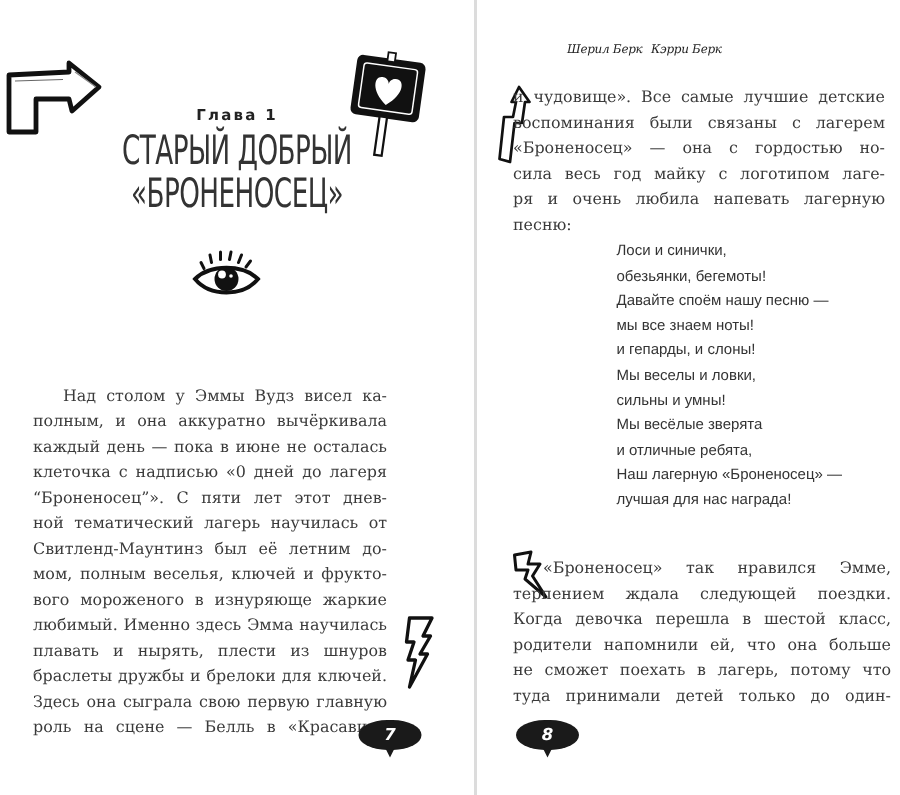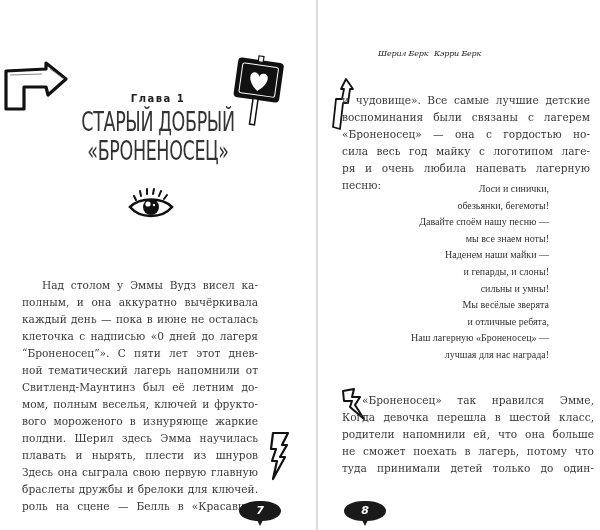--- a/index.html
+++ b/index.html
@@ -2,42 +2,42 @@
 <html><head>
   <meta charset="utf-8">
   <style>
     * { margin: 0; padding: 0; box-sizing: border-box; }
     html, body { width: 600px; height: 530px; background: #ffffff; overflow: hidden; }
     body { position: relative; font-family: "DejaVu Serif", serif; color: #2a2a2a; }
 
     .spread { position: absolute; left: 0; top: 0; width: 600px; height: 530px; background: #fff; }
     .gutter { position: absolute; left: 316px; top: 0; width: 2px; height: 530px; background: #dcdcdc; }
 
-    .page { position: absolute; top: 0; height: 413px; margin-top: 21px; }
+    .page { position: absolute; top: 0; height: 413px; }
     .page-left { left: 0; width: 316px; }
     .page-right { left: 318px; width: 282px; }
 
     
     .chapter-label { position: absolute; left: 0; width: 316px; top: 72px; text-align: center;
       font-family: "DejaVu Sans", sans-serif; font-size: 10px; font-weight: bold; letter-spacing: 1.5px; color: #222; }
     .chapter-title { position: absolute; left: 0; width: 316px; top: 86px; text-align: center;
       font-family: "DejaVu Sans Condensed", "DejaVu Sans", sans-serif; font-weight: 300; color: #333;
       font-size: 27px; line-height: 29px; letter-spacing: -0.5px; transform: scaleX(0.72); transform-origin: center top; }
     .chapter-title .line { display: block; white-space: nowrap; }
 
     
     .body-text { position: absolute; font-family: "DejaVu Serif", serif; font-size: 10.6px; line-height: 17px;
       color: #3a3a3a; text-align: justify; }
     .body-text p { text-indent: 0; }
     .body-text .indent { text-indent: 20px; }
     .left-body { left: 22px; top: 256px; width: 236px; }
 
-    .right-body1 { left: 24px; top: 71px; width: 248px; }
-    .poem { position: absolute; left: 92px - 318px; font-family: Liberation Serif, serif; font-size: 10px;
-      line-height: 16.6px; color: #333; text-align: right; }
+    .right-body1 { left: 24px; top: 57px; width: 248px; }
+    .poem { position: absolute; left: 92px - 318px; font-family: Liberation Sans, sans-serif; font-size: 10px;
+      line-height: 16.6px; color: #333; }
     .right-body2 { left: 24px; top: 371px; width: 252px; }
 
     .authors { position: absolute; top: 28px; font-family: "DejaVu Serif", serif; font-style: italic;
       font-size: 8px; color: #222; letter-spacing: -0.2px; }
 
     
     .bubble { position: absolute; width: 42px; height: 20px; background: #1a1a1a; border-radius: 50% / 55%; }
     .bubble::after { content: ""; position: absolute; bottom: -5px; left: 18px; width: 0; height: 0;
       border-left: 3px solid transparent; border-right: 3px solid transparent; border-top: 6px solid #1a1a1a; }
     .bubble span { position: absolute; left: 0; right: 0; top: 3px; text-align: center; color: #fff;
@@ -88,28 +88,28 @@
       <circle cx="22" cy="17" r="2.6" fill="#fff"></circle>
       <circle cx="28" cy="18" r="1.2" fill="#fff"></circle>
     </svg>
 
     <div class="body-text left-body">
       <p class="indent" style="text-align-last:justify">Над столом у Эммы Вудз висел ка-</p>
       <p style="text-align-last:justify">полным, и она аккуратно вычёркивала</p>
       <p style="text-align-last:justify">каждый день — пока в июне не осталась</p>
       <p style="text-align-last:justify">клеточка с надписью «0 дней до лагеря</p>
       <p style="text-align-last:justify">“Броненосец”». С пяти лет этот днев-</p>
-      <p style="text-align-last:justify">ной тематический лагерь напомнили от</p>
+      <p style="text-align-last:justify">ной тематический лагерь научилась от</p>
       <p style="text-align-last:justify">Свитленд-Маунтинз был её летним до-</p>
       <p style="text-align-last:justify">мом, полным веселья, ключей и фрукто-</p>
       <p style="text-align-last:justify">вого мороженого в изнуряюще жаркие</p>
-      <p style="text-align-last:justify">полдни. Шерил здесь Эмма научилась</p>
+      <p style="text-align-last:justify">любимый. Именно здесь Эмма научилась</p>
       <p style="text-align-last:justify">плавать и нырять, плести из шнуров</p>
+      <p style="text-align-last:justify">браслеты дружбы и брелоки для ключей.</p>
       <p style="text-align-last:justify">Здесь она сыграла свою первую главную</p>
-      <p style="text-align-last:justify">браслеты дружбы и брелоки для ключей.</p>
       <p style="text-align-last:justify">роль на сцене — Белль в «Красавице</p>
     </div>
 
     <svg class="doodle" style="left:268px;top:410px" width="24" height="50" viewBox="0 0 24 50">
       <path d="M5 2 L20 2 L14 14 L19 14 L12 26 L17 26 L5 48 L9 30 L4 30 L8 18 L3 18 Z" fill="#fff" stroke="#111" stroke-width="2.2" stroke-linejoin="round"></path>
     </svg>
 
     <div class="bubble" style="left:239px;top:480px">
       <span>7</span>
     </div>
@@ -133,35 +133,36 @@
       <p style="text-align-last:justify">сила весь год майку с логотипом лаге-</p>
       <p style="text-align-last:justify">ря и очень любила напевать лагерную</p>
       <p>песню:</p>
     </div>
 
     <div class="poem" style="left:93px;top:160px">
       <div>Лоси и синички,</div>
       <div>обезьянки, бегемоты!</div>
       <div>Давайте споём нашу песню —</div>
       <div>мы все знаем ноты!</div>
-      <div>Наденем наши майки —</div>
       <div>и гепарды, и слоны!</div>
+      <div>Мы веселы и ловки,</div>
       <div>сильны и умны!</div>
       <div>Мы весёлые зверята</div>
       <div>и отличные ребята,</div>
       <div>Наш лагерную «Броненосец» —</div>
       <div>лучшая для нас награда!</div>
     </div>
 
     <svg class="doodle" style="left:22px;top:366px" width="28" height="36" viewBox="0 0 28 36">
       <path d="M3 4 L14 2 L12 10 L20 10 L15 18 L24 32 L10 20 L12 14 L4 14 Z" fill="#fff" stroke="#111" stroke-width="2" stroke-linejoin="round"></path>
     </svg>
 
     <div class="body-text right-body2">
       <p class="indent" style="text-align-last:justify">«Броненосец» так нравился Эмме,</p>
+      <p style="text-align-last:justify">терпением ждала следующей поездки.</p>
       <p style="text-align-last:justify">Когда девочка перешла в шестой класс,</p>
       <p style="text-align-last:justify">родители напомнили ей, что она больше</p>
       <p style="text-align-last:justify">не сможет поехать в лагерь, потому что</p>
       <p style="text-align-last:justify">туда принимали детей только до один-</p>
     </div>
 
     <div class="bubble" style="left:26px;top:480px">
       <span>8</span>
     </div>
   </div>

